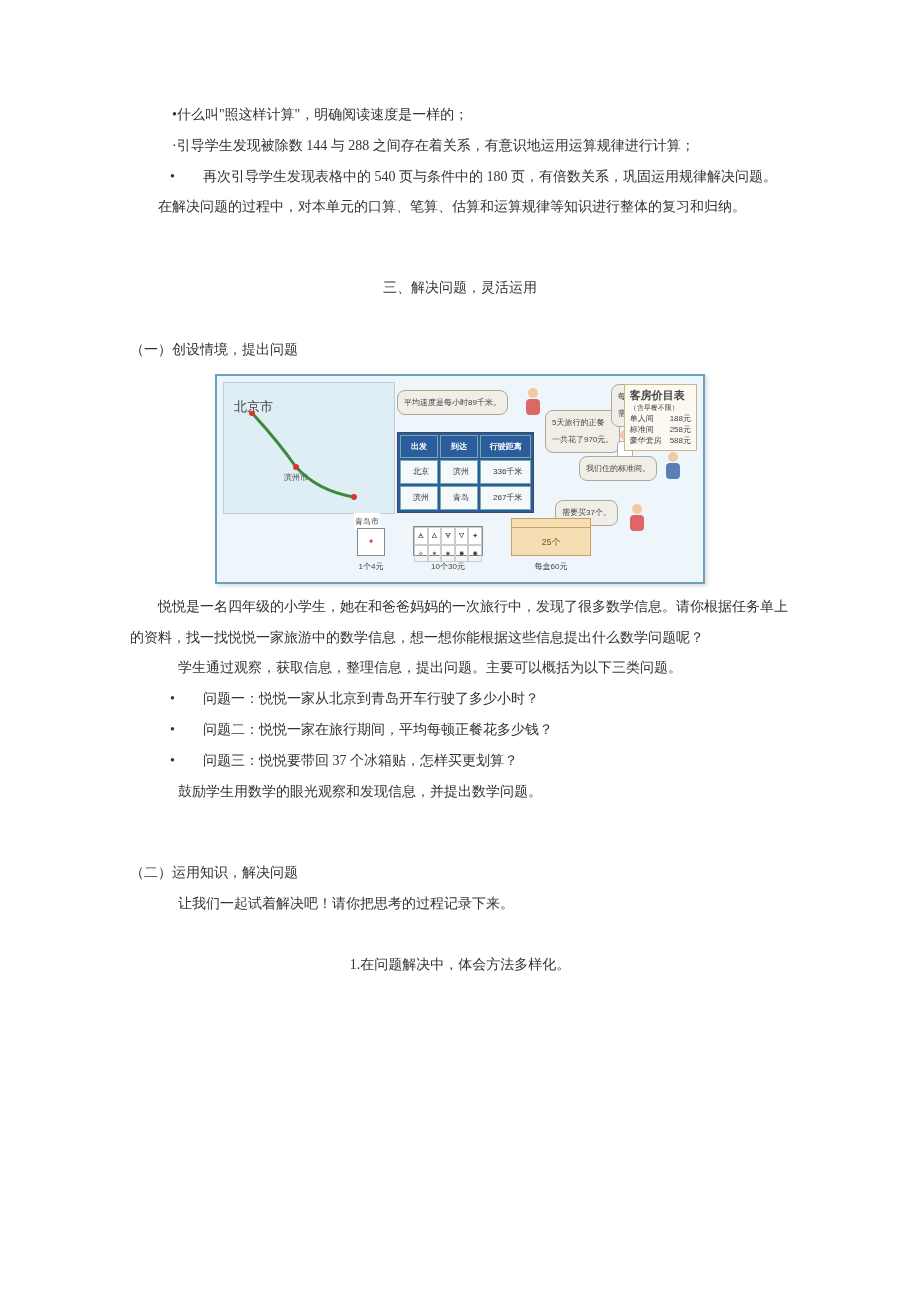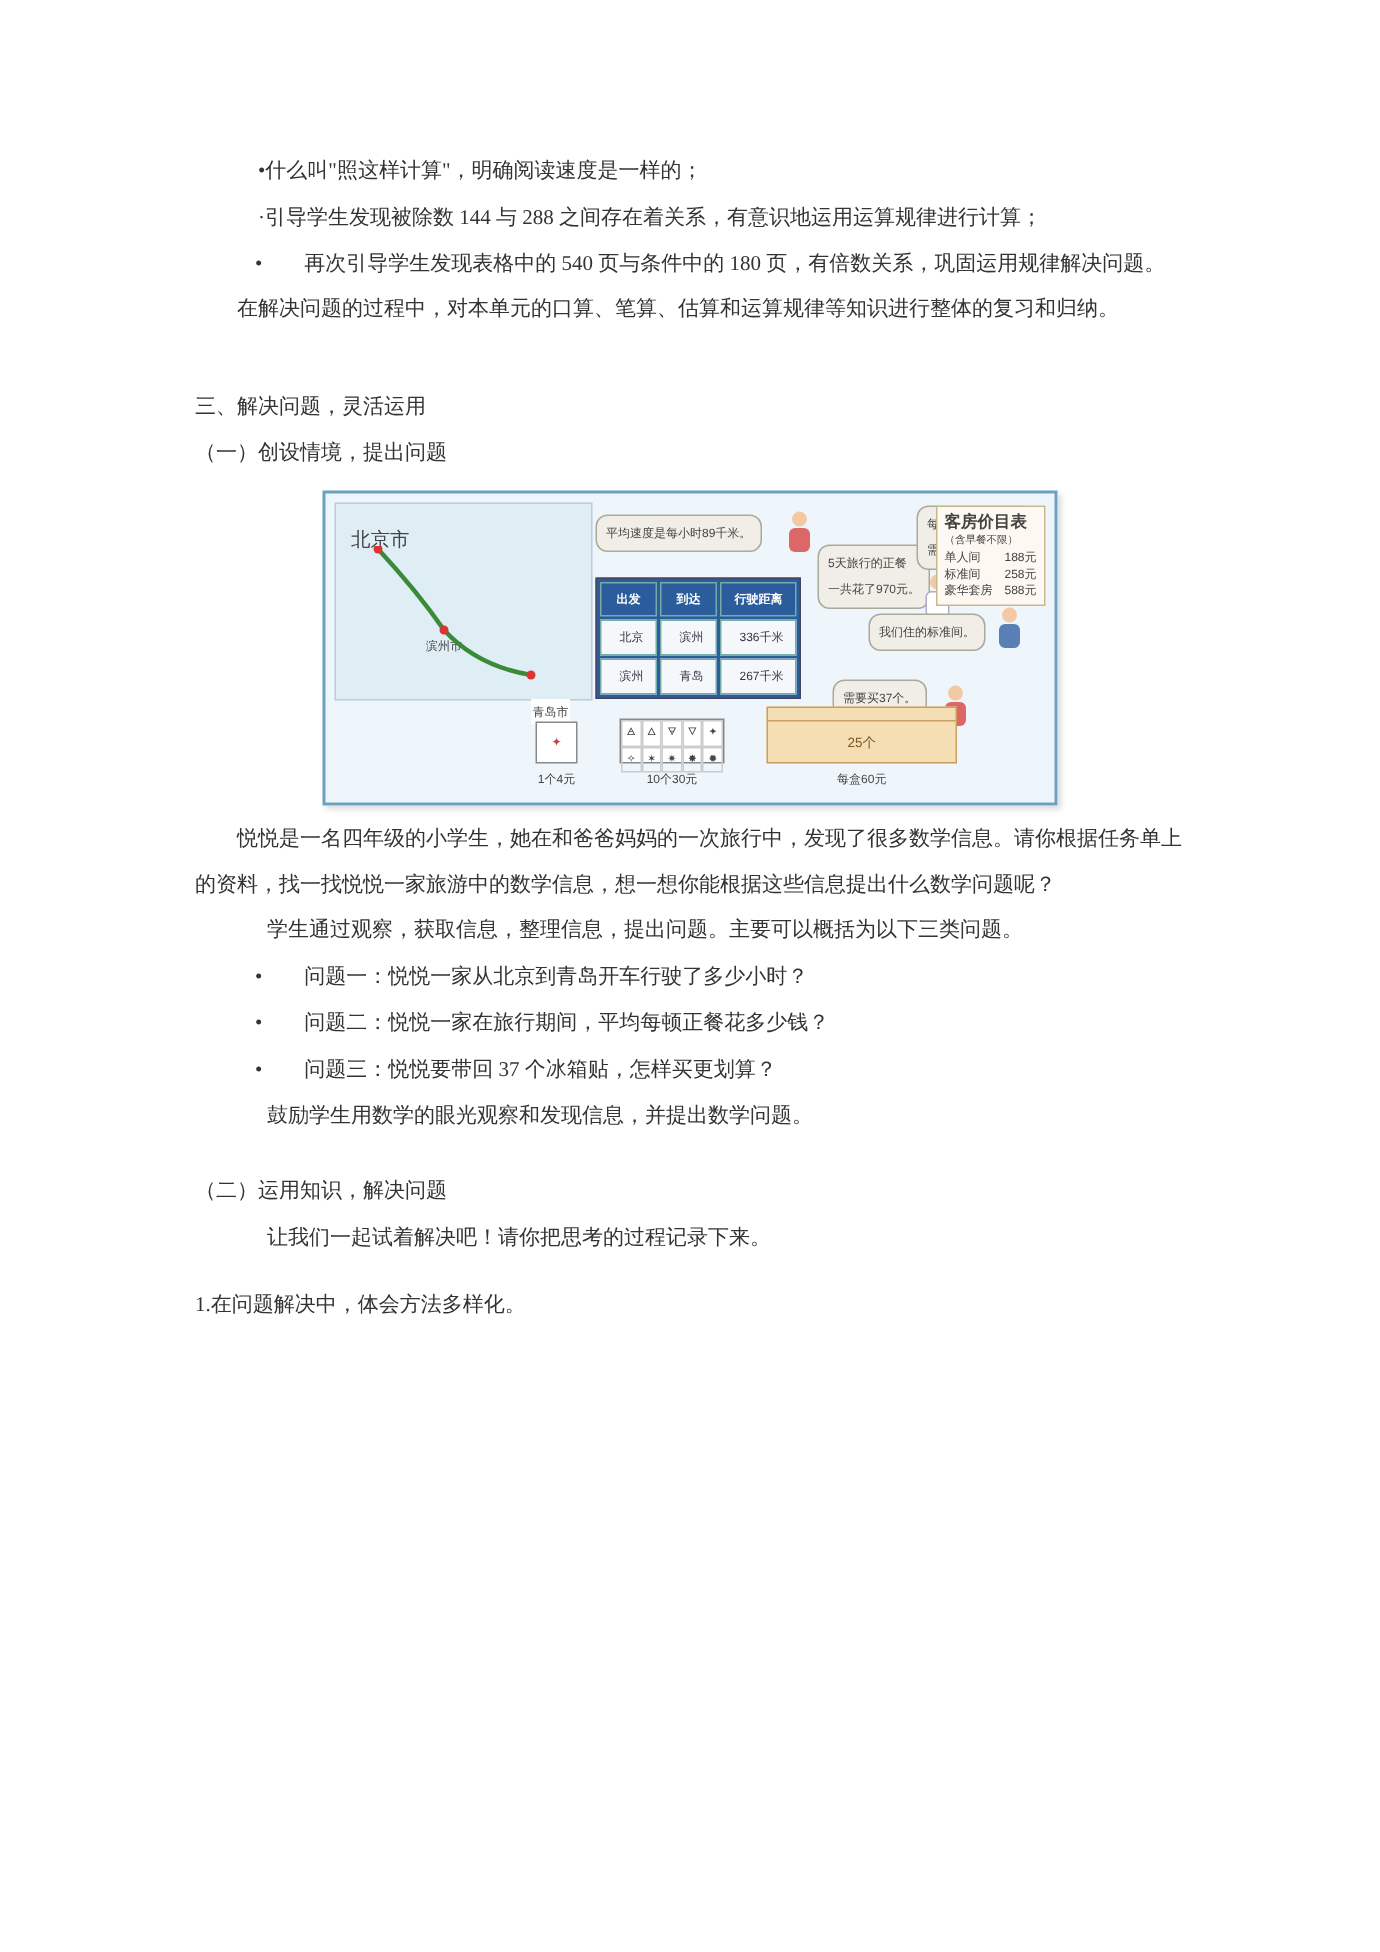--- a/index.html
+++ b/index.html
@@ -10,22 +10,22 @@
     line-height: 2.2;
     color: #333;
     background: #fff;
     width: 920px;
     box-sizing: border-box;
   }
   .bullet { padding-left: 60px; text-indent: -18px; }
   .bullet2 { padding-left: 70px; text-indent: -30px; }
   .para { text-indent: 2em; padding-left: 20px; }
   .para-block { text-indent: 2em; }
-  .heading { padding-left: 0; margin-top: 14px; }
-  .subheading { padding-left: 0; }
+  .heading { padding-left: 0; margin-top: 30px; text-align: center; }
+  .subheading { padding-left: 0; margin-top: 31px; }
   .illus-wrap { display: flex; justify-content: center; margin: 8px 0; }
   .illus {
     width: 490px; height: 210px;
     border: 2px solid #6aa0c0;
     box-shadow: 2px 2px 4px rgba(0,0,0,0.15);
     background: linear-gradient(#eef6fb,#eef6fb);
     position: relative;
     font-size: 9px;
     color: #444;
     font-family: sans-serif;
@@ -45,21 +45,21 @@
   .person .head{width:10px;height:10px;border-radius:50%;background:#f3c9a5;margin:0 auto;}
   .person .body{width:14px;height:16px;margin:1px auto 0;border-radius:4px;}
   .pricebox{position:absolute;right:6px;top:8px;background:#fdf9f2;border:1px solid #c8b98a;padding:3px 5px;font-size:8px;line-height:1.4;}
   .pricebox .t{font-weight:bold;font-size:11px;}
   .goods{position:absolute;bottom:6px;display:flex;align-items:flex-end;gap:28px;left:140px;}
   .good{display:flex;flex-direction:column;align-items:center;font-size:8px;gap:2px;}
   .compass{width:26px;height:26px;border:1px solid #888;background:#fff;display:flex;align-items:center;justify-content:center;}
   .compass::after{content:"✦";color:#c44;}
   .grid10{width:68px;height:28px;border:1px solid #888;background:#fff;display:grid;grid-template-columns:repeat(5,1fr);grid-template-rows:repeat(2,1fr);}
   .grid10 div{border:0.5px solid #ccc;display:flex;align-items:center;justify-content:center;font-size:7px;}
-  .box25{width:78px;height:36px;background:#f5deb3;border:1px solid #c8a060;position:relative;padding-left:47px;}
+  .box25{width:78px;height:36px;background:#f5deb3;border:1px solid #c8a060;position:relative;}
   .box25::before{content:"";position:absolute;left:0;right:0;top:8px;height:1px;background:#c8a060;}
   .box25 span{position:absolute;left:0;right:0;top:14px;text-align:center;font-size:9px;color:#7a5a20;}
   .sec-space { height: 20px; }
 </style>
 </head>
 <body>
 
 <div class="bullet">•什么叫"照这样计算"，明确阅读速度是一样的；</div>
 <div class="bullet">·引导学生发现被除数 144 与 288 之间存在着关系，有意识地运用运算规律进行计算；</div>
 <div class="bullet2">•　　再次引导学生发现表格中的 540 页与条件中的 180 页，有倍数关系，巩固运用规律解决问题。</div>

